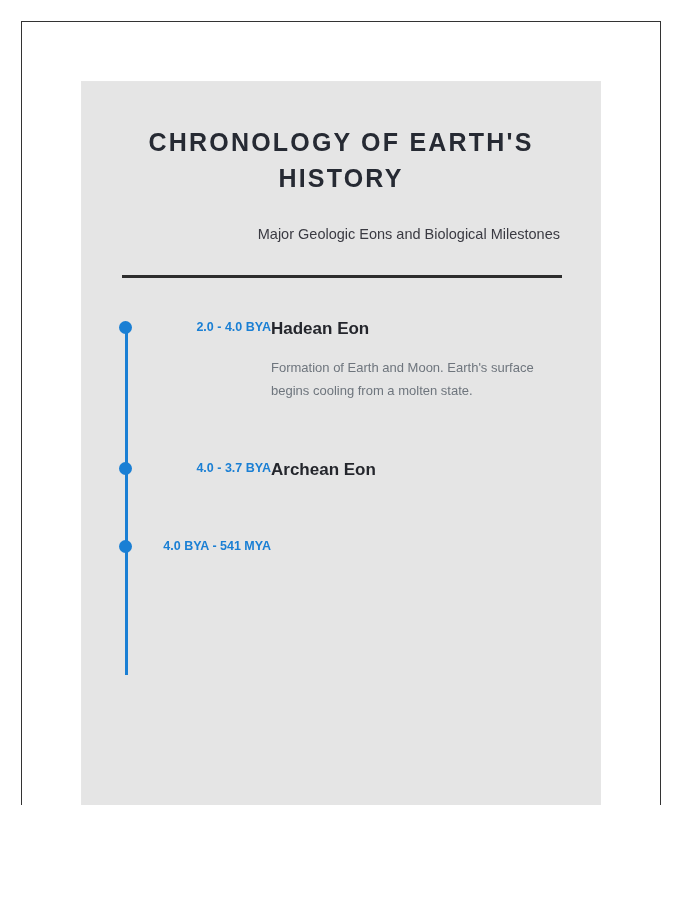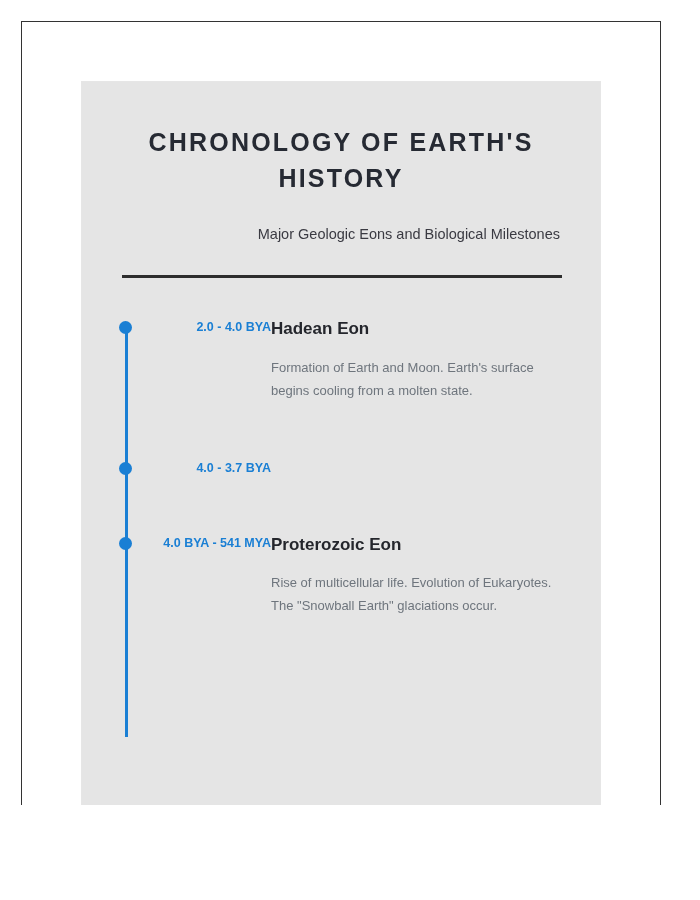--- a/index.html
+++ b/index.html
@@ -170,27 +170,24 @@
             <div class="entry-date">2.0 - 4.0 BYA</div>
             <div class="entry-body">
               <h2 class="entry-title">Hadean Eon</h2>
               <p class="entry-desc">Formation of Earth and Moon. Earth's surface begins cooling from a molten state.</p>
             </div>
           </div>
           <div class="timeline-entry">
             <span class="entry-dot"></span>
             <div class="entry-date">4.0 - 3.7 BYA</div>
             <div class="entry-body">
+              <h2 class="entry-title">Archean Eon</h2>
             </div>
           </div>
           <div class="timeline-entry">
             <span class="entry-dot"></span>
             <div class="entry-date">4.0 BYA - 541 MYA</div>
-            <div class="entry-body">
-              <h2 class="entry-title">Proterozoic Eon</h2>
-              <p class="entry-desc">Rise of multicellular life. Evolution of Eukaryotes. The "Snowball Earth" glaciations occur.</p>
-            </div>
           </div>
         </div>
 
     </div>
   </div>
 </div>
 
 </body></html>

